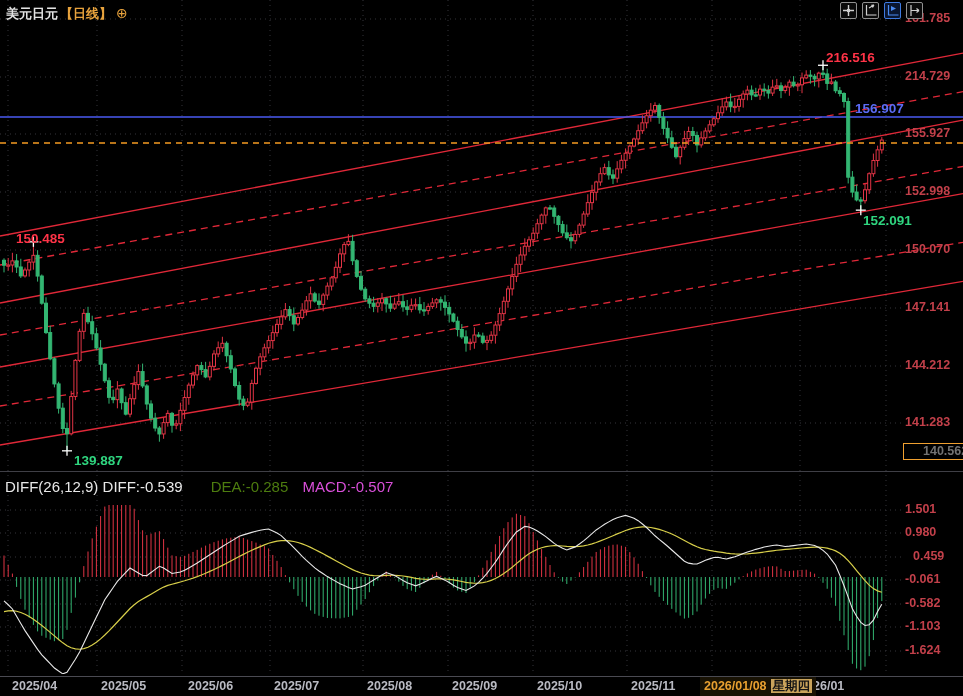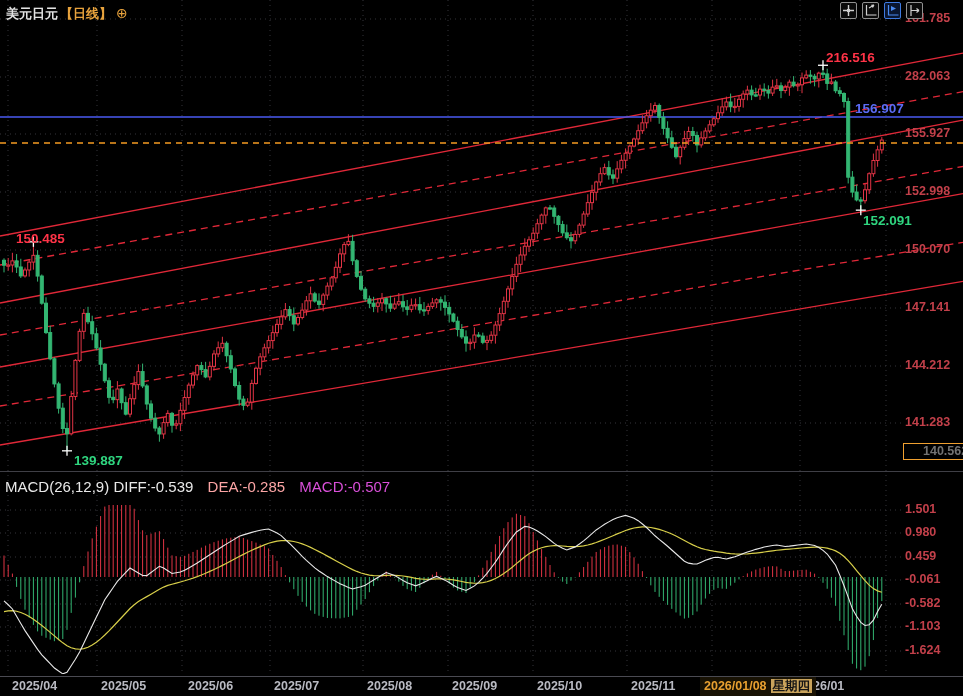--- a/index.html
+++ b/index.html
@@ -12,21 +12,21 @@
   .tool{width:17px;height:17px;border:1px solid #909090;border-radius:2px;background:#0a0a0a;
         display:flex;align-items:center;justify-content:center;cursor:pointer;box-sizing:border-box;}
   .tool.active{border-color:#3f7ae0;background:#0a1630;}
   .axlabel{position:absolute;left:905px;font-size:12.5px;font-weight:bold;color:#c2404a;z-index:20;
            line-height:15px;white-space:nowrap;}
   .scalebox{position:absolute;left:903px;top:443px;z-index:21;border:1px solid #f0a030;color:#737373;
             font-size:12.5px;font-weight:bold;padding:0 19px;line-height:15px;background:#000;}
   .marker{position:absolute;z-index:22;font-size:13.5px;font-weight:bold;white-space:nowrap;}
   .marker.up{color:#ff3347;} .marker.down{color:#2fd57f;} .marker.blue{color:#5b6cf5;}
   .macdlbl{position:absolute;left:5px;top:478px;z-index:25;font-size:15px;white-space:nowrap;color:#e8e8e8;}
-  .macdlbl .dea{color:#fca5a5;margin-left:10px;} .macdlbl .mcd{color:#d94fd9;margin-left:10px;}
+  .macdlbl .dea{color:#4d7c0f;margin-left:24px;} .macdlbl .mcd{color:#d94fd9;margin-left:10px;}
   .xaxis{position:absolute;left:0;top:676px;width:963px;height:20px;border-top:1px solid #4a4a52;
          background:#000;z-index:26;}
   .mon{position:absolute;top:2px;font-size:12.5px;font-weight:bold;color:#b9bac2;white-space:nowrap;text-align:center;}
   .curdate{position:absolute;top:0px;left:700px;height:19px;padding:1px 4px 0 4px;background:#181204;
            font-size:12.5px;font-weight:bold;color:#e8a030;white-space:nowrap;z-index:27;}
   .curdate .wd{background:#caa45c;color:#141414;padding:0 2px;margin-left:4px;}
   .partial{position:absolute;top:2px;left:813px;font-size:12.5px;font-weight:bold;color:#b9bac2;}
   .watermark{position:absolute;left:826px;top:634px;z-index:24;font-size:42px;letter-spacing:2px;
              color:rgba(228,229,238,0.95);font-weight:normal;line-height:1;}
   .chartwrap{position:absolute;left:0;top:0;width:963px;height:696px;z-index:10;}
@@ -781,48 +781,48 @@
       <svg width="13" height="13" viewBox="0 0 13 13">
           <g stroke="#cfcfcf" stroke-width="1.2" fill="none">
             <path d="M3 1v11M3 6.5h8M11 6.5L8.5 4.5M11 6.5L8.5 8.5"></path>
           </g>
         </svg>
     </div>
   </div>
 
   <div id="price-labels">
       <div class="axlabel" style="top: 11px;">161.785</div>
-      <div class="axlabel" style="top: 69px;">282.063</div>
+      <div class="axlabel" style="top: 69px;">214.729</div>
       <div class="axlabel" style="top: 126px;">155.927</div>
       <div class="axlabel" style="top: 184px;">152.998</div>
       <div class="axlabel" style="top: 242px;">150.070</div>
       <div class="axlabel" style="top: 300px;">147.141</div>
       <div class="axlabel" style="top: 358px;">144.212</div>
       <div class="axlabel" style="top: 415px;">141.283</div>
     </div>
   <div class="scalebox">140.562</div>
   <div id="macd-axis">
       <div class="axlabel" style="top: 502px;">1.501</div>
       <div class="axlabel" style="top: 525px;">0.980</div>
-      <div class="axlabel" style="top: 549px;">0.459</div>
+      <div class="axlabel" style="top: 549px; margin-left: 8px;">0.459</div>
       <div class="axlabel" style="top: 572px;">-0.061</div>
       <div class="axlabel" style="top: 596px;">-0.582</div>
       <div class="axlabel" style="top: 619px;">-1.103</div>
       <div class="axlabel" style="top: 643px;">-1.624</div>
     </div>
   <div id="markers">
       <div class="marker up" style="left: 16px; top: 231px;">150.485</div>
       <div class="marker down" style="left: 74px; top: 453px;">139.887</div>
       <div class="marker up" style="left: 826px; top: 50px;">216.516</div>
       <div class="marker down" style="left: 863px; top: 213px;">152.091</div>
       <div class="marker blue" style="left: 855px; top: 101px;">156.907</div>
     </div>
 
   <div class="macdlbl">
-    <span>MACD(26,12,9)</span>
+    <span>DIFF(26,12,9)</span>
     <span>DIFF:-0.539</span>
     <span class="dea">DEA:-0.285</span>
     <span class="mcd">MACD:-0.507</span>
   </div>
 
 
   <div class="xaxis">
     <div id="months">
         <span class="mon" style="left: 12px;">2025/04</span>
         <span class="mon" style="left: 101px;">2025/05</span>

